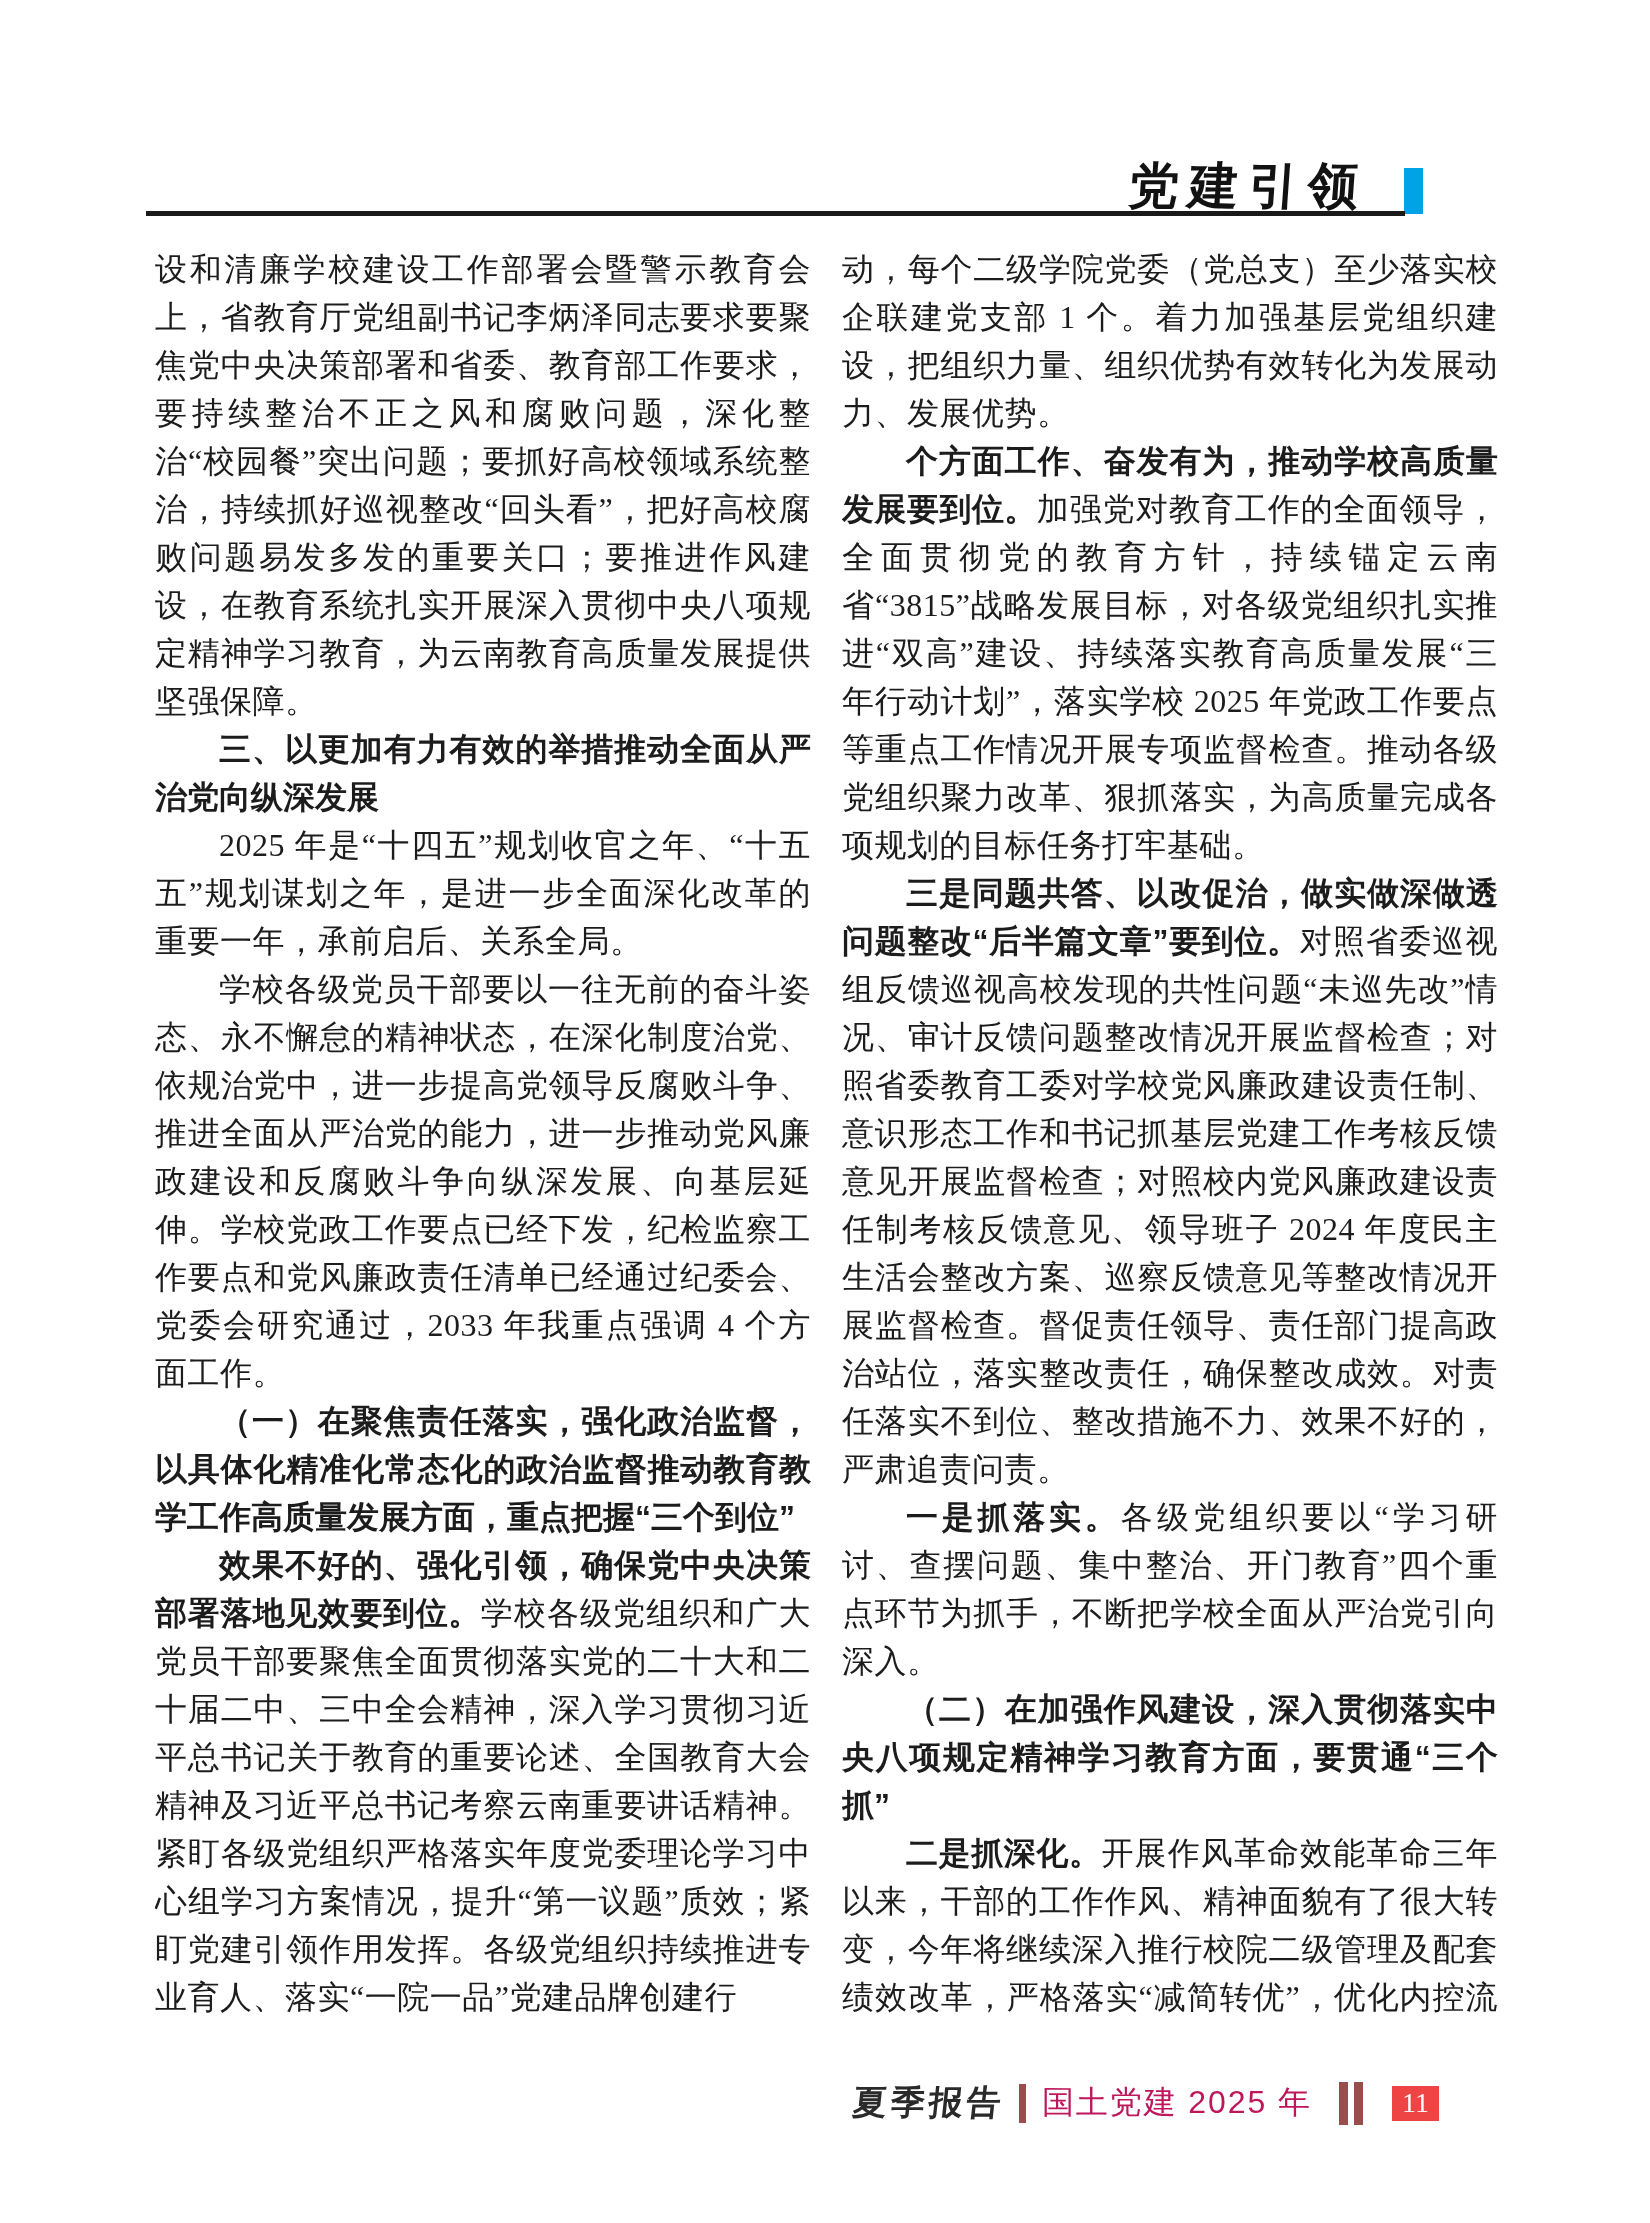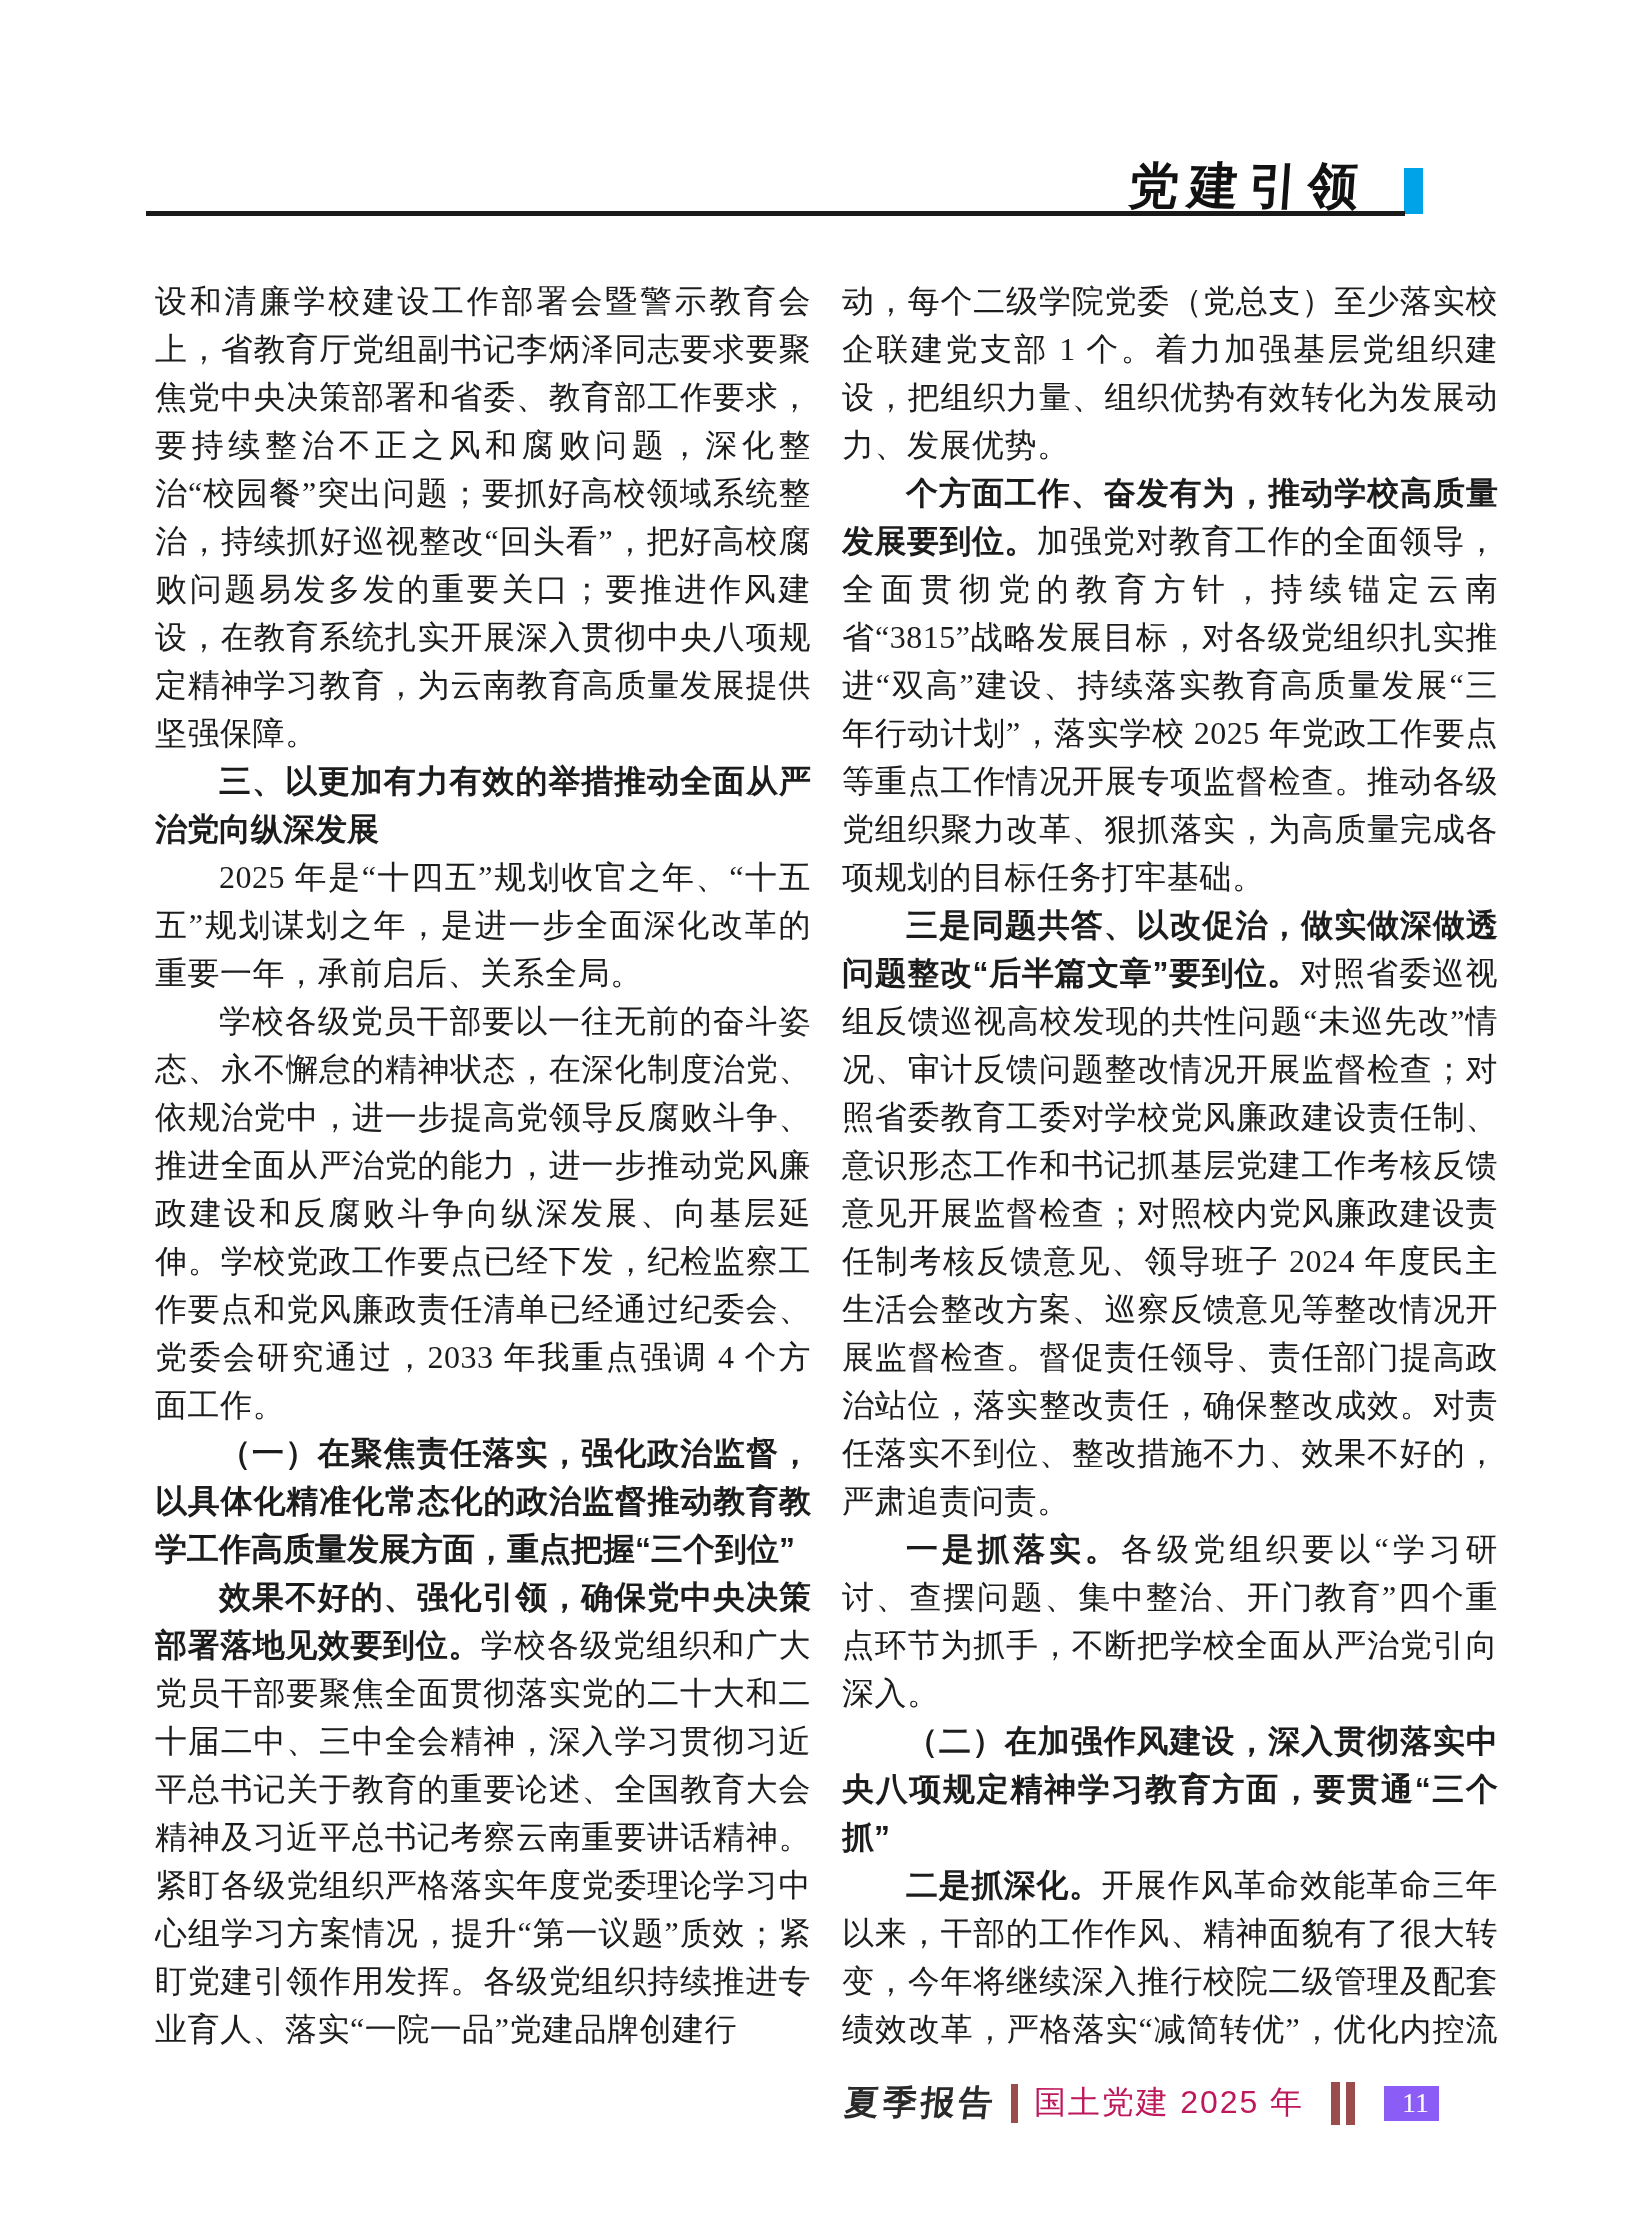--- a/index.html
+++ b/index.html
@@ -40,21 +40,20 @@
     position:absolute;
     left:155px;top:245px;
     width:1343px;height:1778px;
     display:flex;
     gap:31px;
   }
   .col{
     width:656px;
     height:1778px;
     overflow:hidden;
-    margin-top:32px;
   }
   .col p{
     margin:0;
     font-size:32px;
     line-height:48px;
     text-align:justify;
     text-justify:inter-character;
     letter-spacing:0.5px;
   }
   .col p.indent{text-indent:2em;}
@@ -137,17 +136,17 @@
   </div>
 
   <div class="footer">
     <span class="journal">夏季报告</span>
     <i class="bar-single" style="background: rgb(155, 76, 76);"></i>
     <span class="issue">国土党建 2025 年</span>
     <span class="double-bars">
         <i style="background: rgb(155, 76, 76);"></i>
         <i style="background: rgb(155, 76, 76);"></i>
       </span>
-    <span class="page-box" style="background: #8b5cf6; padding-left: 8px;">11</span>
+    <span class="page-box" style="background: #ef4444;">11</span>
   </div>
 
 </div>
 
 
 </body></html>

